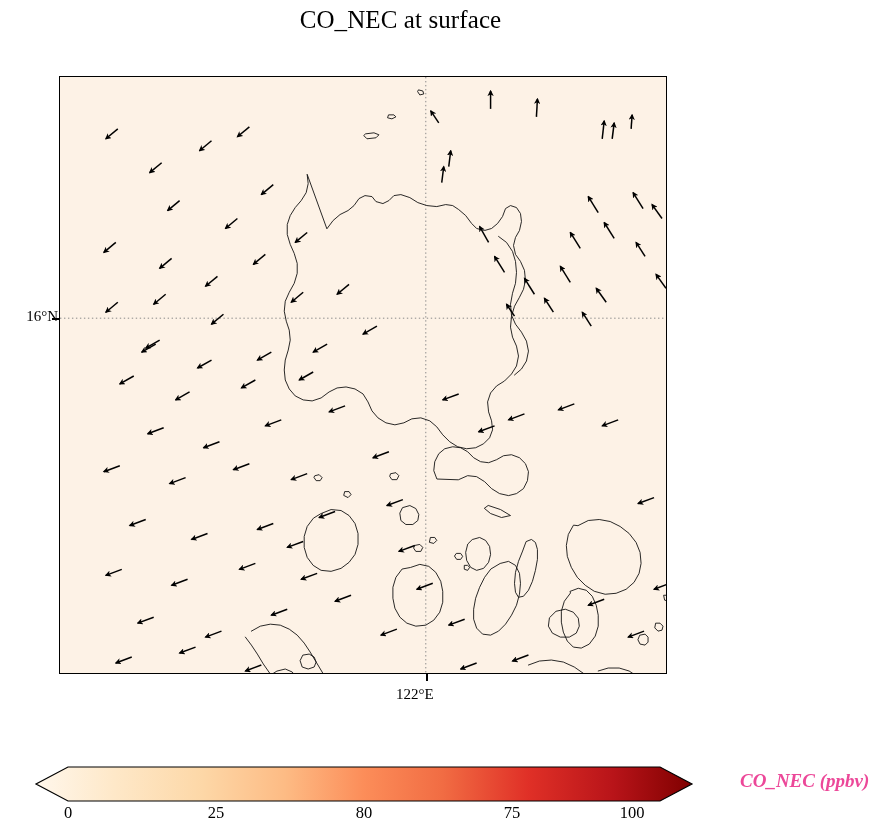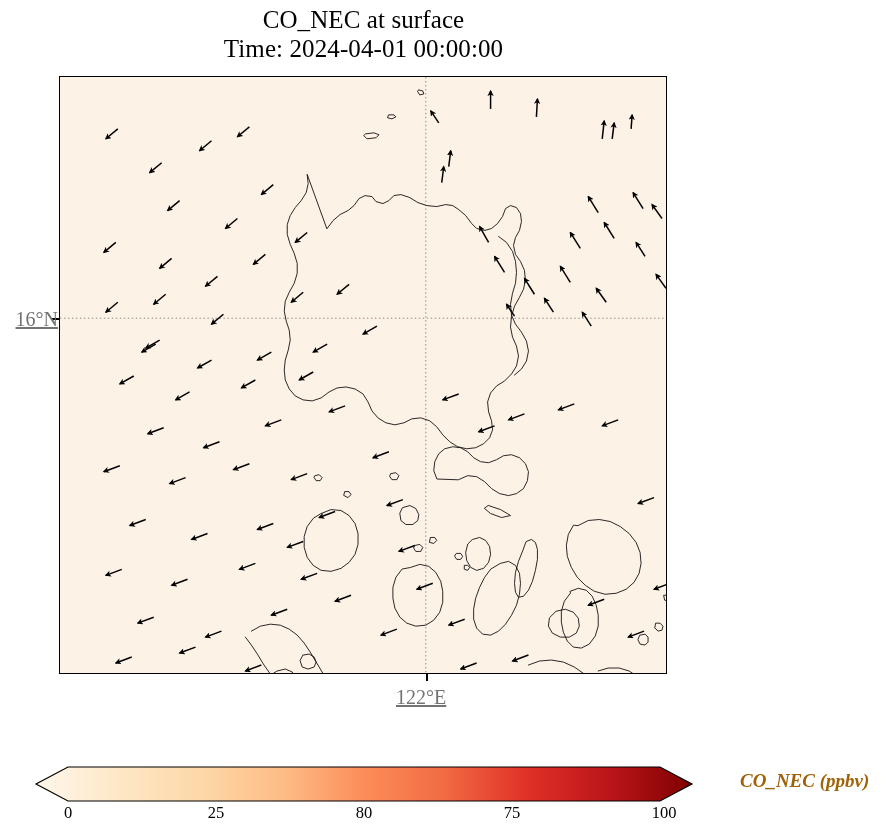--- a/index.html
+++ b/index.html
@@ -17,20 +17,21 @@
 
   
   #title-block {
     position: absolute;
     left: 0;
     top: 6px;
     width: 727px;
     text-align: center;
     line-height: 1.14;
     color: #000000;
+    padding-left: 37px;
   }
   #title-block .title-line {
     font-size: 25px;
     letter-spacing: 0.1px;
     white-space: nowrap;
   }
 
   
   #map-axes {
     position: absolute;
@@ -48,24 +49,23 @@
     left: 0;
     top: 0;
     width: 100%;
     height: 100%;
     display: block;
   }
 
   
   .tick-label {
     position: absolute;
-    font-size: 20px;
-    color: #737373;
+    font-size: 15px;
+    color: #000000;
     white-space: nowrap;
-    text-decoration: underline;
   }
   #ytick-16n {
     right: 828px;      
     top: 308px;
     text-align: right;
   }
   #xtick-122e {
     left: 396px;
     top: 686px;
   }
@@ -114,30 +114,29 @@
     transform: translateX(-50%);
     white-space: nowrap;
   }
   #colorbar-label {
     position: absolute;
     left: 740px;
     top: 770px;
     font-size: 19px;
     font-weight: bold;
     font-style: italic;
-    color: #a16207;
+    color: #ec4899;
     white-space: nowrap;
   }
 </style>
 </head>
 <body>
 
 <div id="title-block">
   <div class="title-line">CO_NEC at surface</div>
-  <div class="title-line">Time: 2024-04-01 00:00:00</div>
 </div>
 
 <div id="map-axes">
   <svg id="map-svg" viewBox="0 0 608 598" preserveAspectRatio="none">
 
     <g stroke="#8a8a8a" stroke-width="1" stroke-dasharray="1.4,2.6" fill="none">
       <line x1="0" y1="242" x2="608" y2="242"></line>
       <line x1="367" y1="0" x2="367" y2="598"></line>
     </g>
 
@@ -342,16 +341,16 @@
     <polygon points="32,2 624,2 656,19 624,36 32,36 0,19" fill="url(#cbar-grad)" stroke="#000000" stroke-width="1.2" stroke-linejoin="miter"></polygon>
   </svg>
 </div>
 
 <div id="colorbar-ticklabels">
 
   <span class="cbar-tick-label" style="left:68px;">0</span>
   <span class="cbar-tick-label" style="left:216px;">25</span>
   <span class="cbar-tick-label" style="left:364px;">80</span>
   <span class="cbar-tick-label" style="left:512px;text-align:right;">75</span>
-  <span class="cbar-tick-label" style="left:664px;">100</span>
+  <span class="cbar-tick-label" style="left:632px;">100</span>
 </div>
 
 <div id="colorbar-label">CO_NEC (ppbv)</div>
 
 </body></html>

